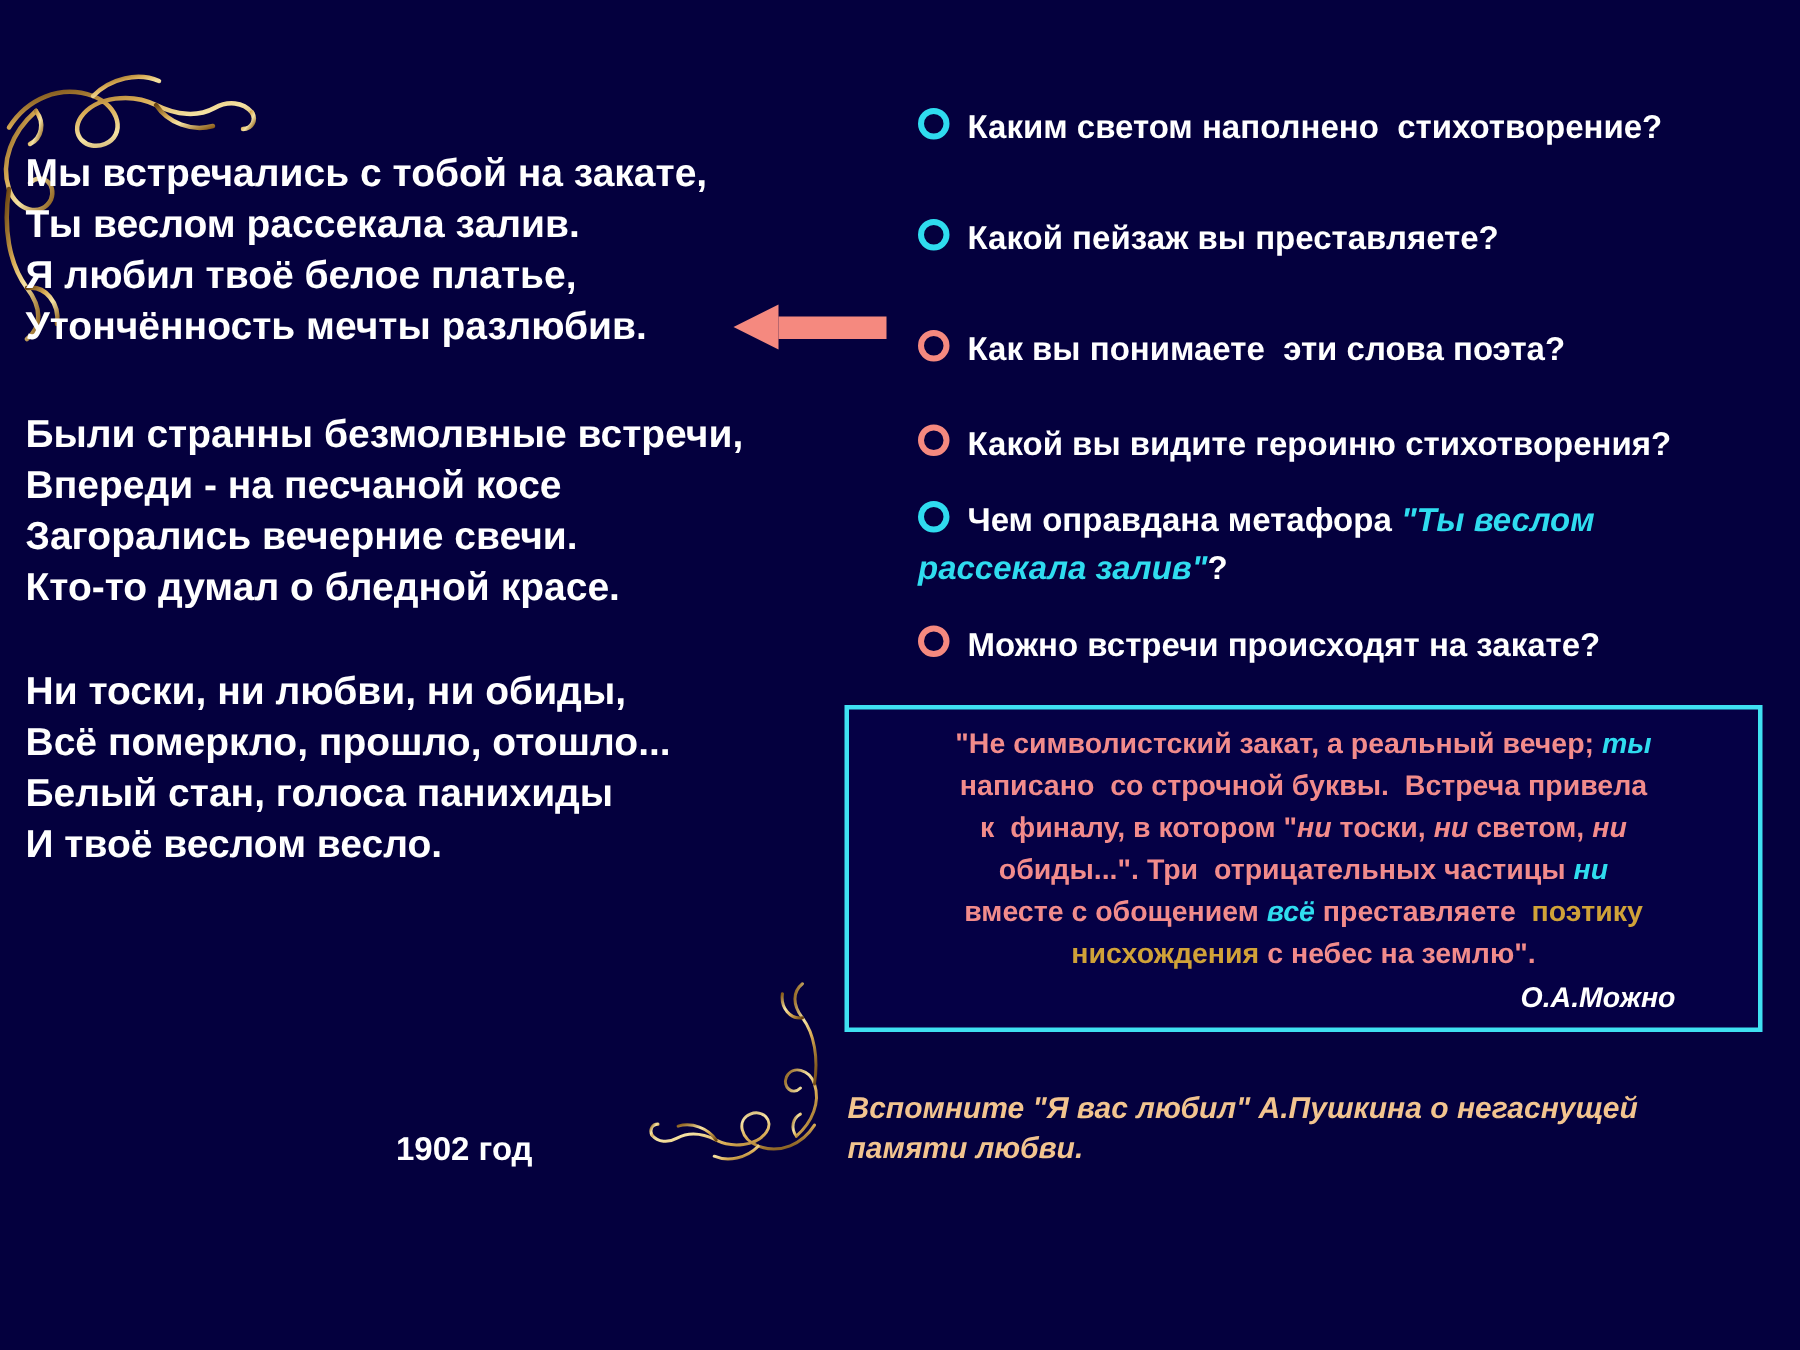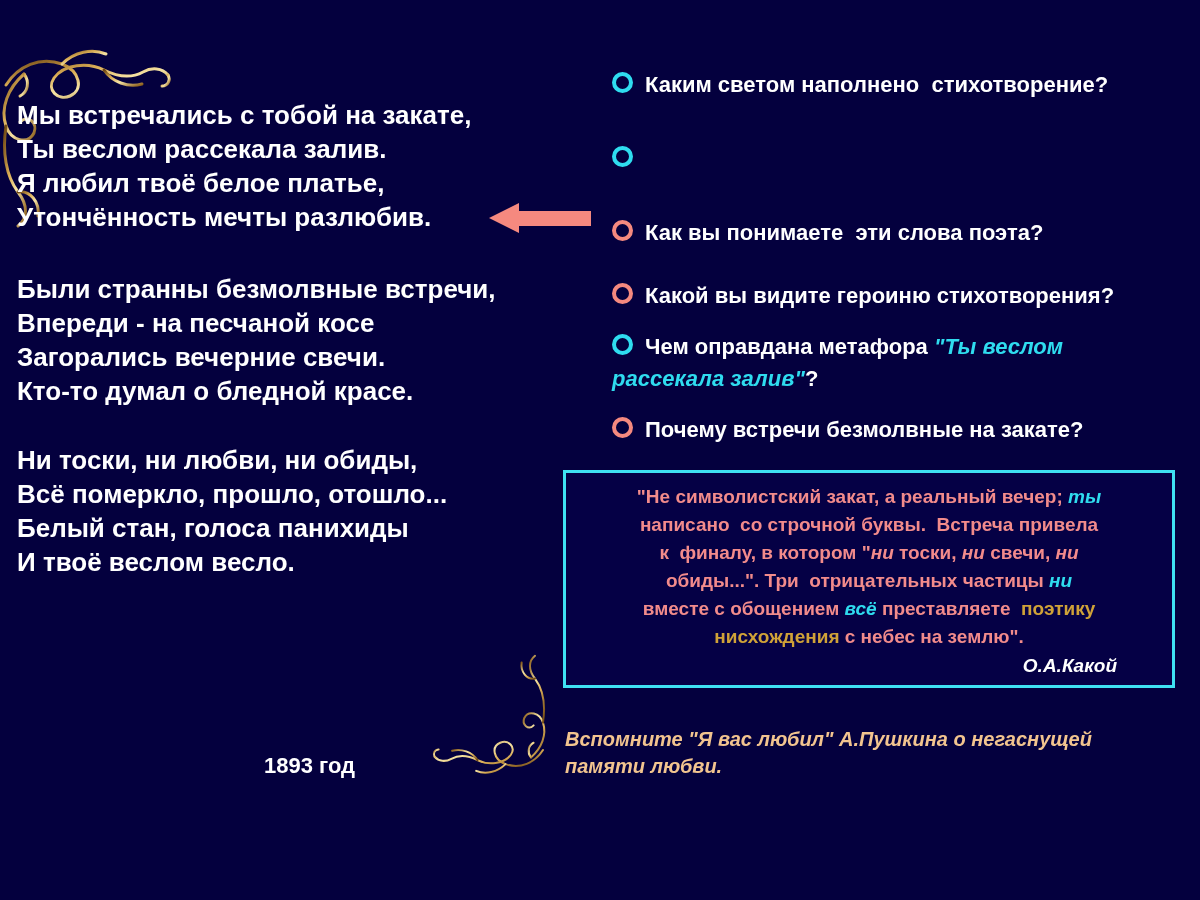--- a/index.html
+++ b/index.html
@@ -106,46 +106,46 @@
         <div class="pline">Кто-то думал о бледной красе.</div>
       </div>
       <div class="stanza s3">
         <div class="pline">Ни тоски, ни любви, ни обиды,</div>
         <div class="pline">Всё померкло, прошло, отошло...</div>
         <div class="pline">Белый стан, голоса панихиды</div>
         <div class="pline">И твоё веслом весло.</div>
       </div>
     </div>
 
-  <div class="year">1893 год</div>
+  <div class="year">1902 год</div>
 
   <div class="arrow">
     <span class="arrow-head"></span>
     <span class="arrow-body"></span>
   </div>
 
   <div id="questions">
       <div class="q-item q0"><span class="bullet bullet-cyan"></span><span class="q-text"><span class="seg">Каким светом наполнено  стихотворение?</span></span></div>
-      <div class="q-item q1"><span class="bullet bullet-cyan"></span></div>
+      <div class="q-item q1"><span class="bullet bullet-cyan"></span><span class="q-text"><span class="seg">Какой пейзаж вы преставляете?</span></span></div>
       <div class="q-item q2"><span class="bullet bullet-salmon"></span><span class="q-text"><span class="seg">Как вы понимаете  эти слова поэта?</span></span></div>
       <div class="q-item q3"><span class="bullet bullet-salmon"></span><span class="q-text"><span class="seg">Какой вы видите героиню стихотворения?</span></span></div>
       <div class="q-item q4"><span class="bullet bullet-cyan"></span><span class="q-text"><span class="seg">Чем оправдана метафора </span><span class="seg seg-cyan-i">"Ты веслом рассекала залив"</span><span class="seg">?</span></span></div>
-      <div class="q-item q5"><span class="bullet bullet-salmon"></span><span class="q-text"><span class="seg">Почему встречи безмолвные на закате?</span></span></div>
+      <div class="q-item q5"><span class="bullet bullet-salmon"></span><span class="q-text"><span class="seg">Можно встречи происходят на закате?</span></span></div>
     </div>
 
   <div class="quote-box">
     <div id="quote-lines">
         <div class="qline"><span class="seg">"Не символистский закат, а реальный вечер; </span><span class="seg seg-cyan-i">ты</span></div>
         <div class="qline"><span class="seg">написано  со строчной буквы.  Встреча привела</span></div>
-        <div class="qline"><span class="seg">к  финалу, в котором "</span><span class="seg seg-em">ни</span><span class="seg"> тоски, </span><span class="seg seg-em">ни</span><span class="seg"> свечи, </span><span class="seg seg-em">ни</span></div>
+        <div class="qline"><span class="seg">к  финалу, в котором "</span><span class="seg seg-em">ни</span><span class="seg"> тоски, </span><span class="seg seg-em">ни</span><span class="seg"> светом, </span><span class="seg seg-em">ни</span></div>
         <div class="qline"><span class="seg">обиды...". Три  отрицательных частицы </span><span class="seg seg-cyan-i">ни</span></div>
         <div class="qline"><span class="seg">вместе с обощением </span><span class="seg seg-cyan-i">всё</span><span class="seg"> преставляете  </span><span class="seg seg-gold-i">поэтику</span></div>
         <div class="qline"><span class="seg seg-gold-i">нисхождения</span><span class="seg"> с небес на землю".</span></div>
       </div>
-    <div class="q-author">О.А.Какой</div>
+    <div class="q-author">О.А.Можно</div>
   </div>
 
   <div class="note1" id="note1">
       <div class="nline">Вспомните "Я вас любил" А.Пушкина о негаснущей</div>
       <div class="nline">памяти любви.</div>
     </div>
 
 </div>
 
 </body></html>

